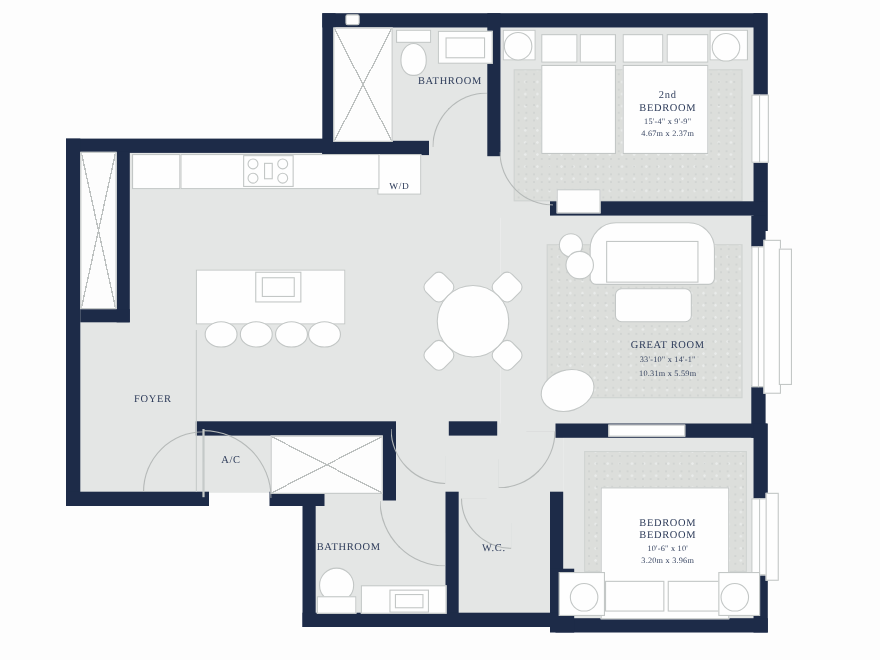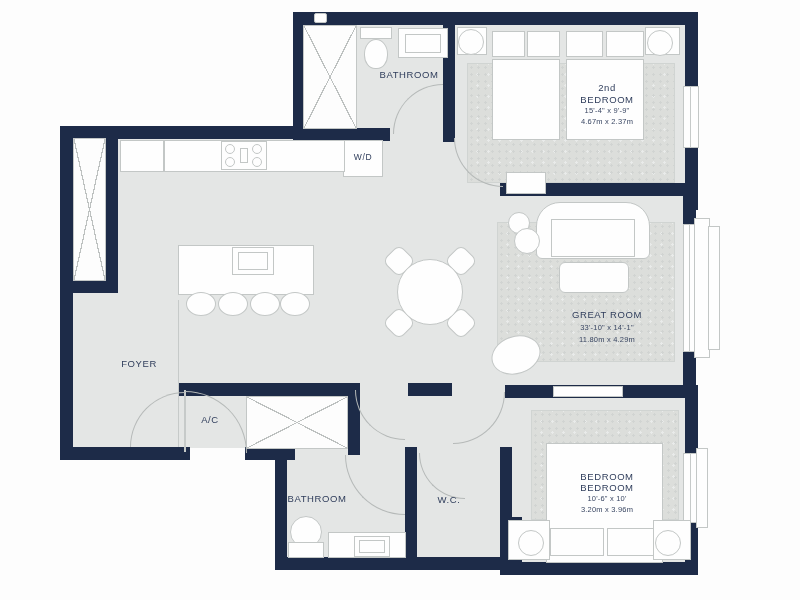--- a/index.html
+++ b/index.html
@@ -1,16 +1,16 @@
 <!DOCTYPE html>
 <html><head>
 <meta charset="utf-8">
 <style>
   html,body{margin:0;padding:0;background:#fff;width:800px;height:600px;overflow:hidden}
-  .plan{position:relative;width:800px;height:600px;background:#fdfdfd;font-family:Liberation Sans, sans-serif}
+  .plan{position:relative;width:800px;height:600px;background:#fdfdfd;font-family:Liberation Serif, serif}
   .a{position:absolute;box-sizing:border-box}
   .w{background:#1d2b48}
   .f{background:#e4e6e5}
   .rug{background-color:#dcdedb;border:1px solid #d0d4d2;
        background-image:radial-gradient(#d1d4d2 1px,transparent 1.3px),radial-gradient(#e9ebea 1px,transparent 1.3px);
        background-size:7px 7px,11px 11px;background-position:0 0,4px 5px}
   .fur{background:#fefefe;border:1px solid #c3c7c6}
   .line{background:#c6cac9}
   .circ{border-radius:50%}
   .arc{border:0 solid #b5b9b8;background:transparent}
@@ -155,30 +155,30 @@
 
   <div class="a fur" style="left:546px;top:443px;width:117px;height:120px"></div>
   <div class="a fur" style="left:550px;top:528px;width:54px;height:28px"></div>
   <div class="a fur" style="left:607px;top:528px;width:54px;height:28px"></div>
   <div class="a fur" style="left:508px;top:520px;width:42px;height:40px"></div>
   <div class="a fur circ" style="left:518px;top:530px;width:26px;height:26px"></div>
   <div class="a fur" style="left:653px;top:520px;width:38px;height:40px"></div>
   <div class="a fur circ" style="left:655px;top:530px;width:26px;height:26px"></div>
 
   <span class="a lbl" style="left:409px;top:74px">BATHROOM</span>
-  <span class="a lbl" style="left:363px;top:157px;font-size:8.5px">W/D</span>
+  <span class="a lbl" style="left:363px;top:169px;font-size:8.5px">W/D</span>
 
   <span class="a lbl" style="left:607px;top:87px">2nd</span>
   <span class="a lbl" style="left:607px;top:99px">BEDROOM</span>
   <span class="a lbl dim" style="left:607px;top:110px">15'-4" x 9'-9"</span>
   <span class="a lbl dim" style="left:607px;top:121px">4.67m x 2.37m</span>
 
   <span class="a lbl" style="left:607px;top:314px">GREAT ROOM</span>
   <span class="a lbl dim" style="left:607px;top:327px">33'-10" x 14'-1"</span>
-  <span class="a lbl dim" style="left:607px;top:339px">11.80m x 4.29m</span>
+  <span class="a lbl dim" style="left:607px;top:339px">10.31m x 5.59m</span>
 
   <span class="a lbl" style="left:139px;top:363px">FOYER</span>
   <span class="a lbl" style="left:210px;top:419px">A/C</span>
   <span class="a lbl" style="left:317px;top:498px">BATHROOM</span>
   <span class="a lbl" style="left:449px;top:499px">W.C.</span>
 
   <span class="a lbl" style="left:607px;top:476px">BEDROOM</span>
   <span class="a lbl" style="left:607px;top:487px">BEDROOM</span>
   <span class="a lbl dim" style="left:607px;top:498px">10'-6" x 10'</span>
   <span class="a lbl dim" style="left:607px;top:509px">3.20m x 3.96m</span>

